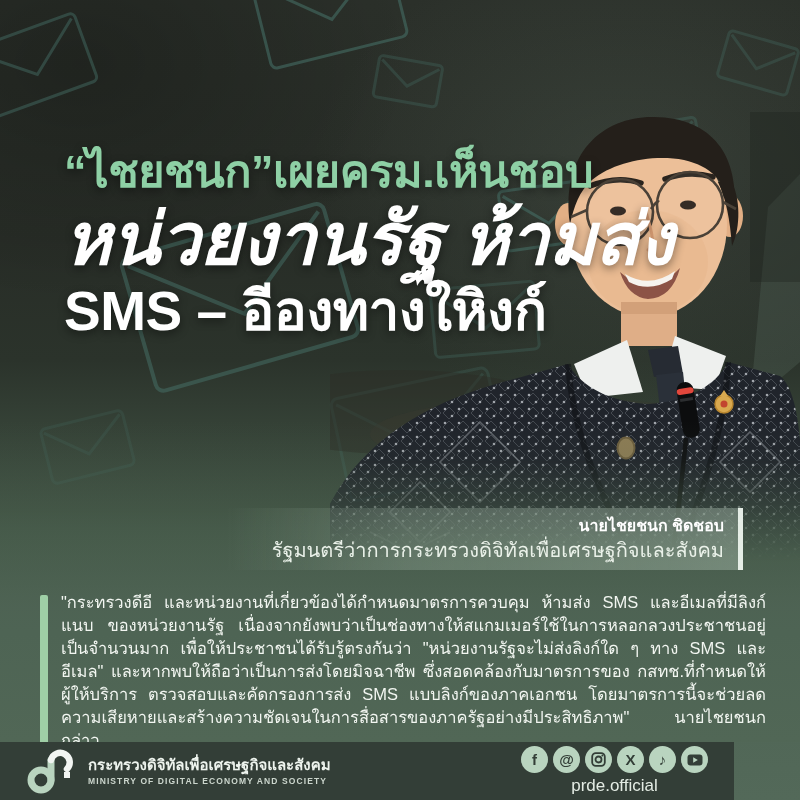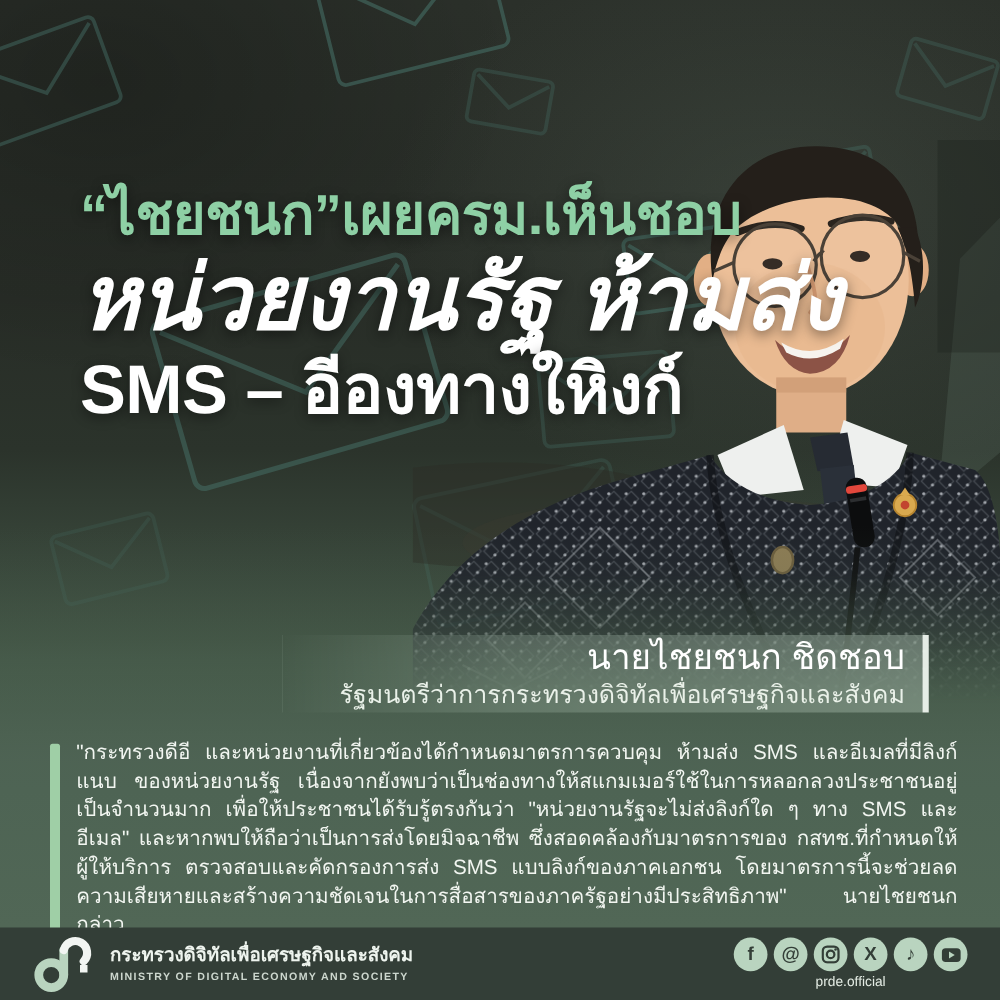--- a/index.html
+++ b/index.html
@@ -23,37 +23,37 @@
   .headline div{white-space:nowrap;font-weight:800;letter-spacing:-.5px;}
   .h1{font-size:45px;color:#8ed0a5;}
   .h2{font-size:72px;color:#ffffff;margin-top:4px;font-style:italic;}
   .h3{font-size:55px;color:#ffffff;margin-top:4px;}
   .h4{font-size:43px;color:#8ed0a5;margin-top:6px;}
   .nameband{position:absolute;left:226px;top:508px;width:517px;height:62px;z-index:6;
     background:linear-gradient(90deg,rgba(190,212,196,0) 0%,rgba(190,212,196,.22) 35%,rgba(198,218,203,.34) 100%);
     border-right:5px solid rgba(243,250,243,.92);
     display:flex;flex-direction:column;justify-content:center;align-items:flex-end;
     padding-right:14px;text-align:right;}
-  .nameband .nm{font-size:28px;font-weight:400;color:#ffffff;line-height:1.1;}
+  .nameband .nm{font-size:16px;font-weight:700;color:#ffffff;line-height:1.1;}
   .nameband .ttl{font-size:20px;color:#eaf1e9;margin-top:4px;line-height:1.1;}
   .quote{position:absolute;left:40px;top:591px;width:726px;z-index:6;display:flex;}
   .quote .bar{flex:0 0 8px;background:#9fcfa6;border-radius:2px;margin:4px 13px 4px 0;}
   .quote .txt{font-size:16.5px;line-height:23px;color:#f2f6f1;text-align:justify;}
-  .footer{position:absolute;left:0;bottom:0;width:800px;height:58px;z-index:7;background:#333e37;
+  .footer{position:absolute;left:0;bottom:0;width:734px;height:58px;z-index:7;background:#333e37;
     display:flex;align-items:center;justify-content:space-between;padding:0 26px;}
   .brand{display:flex;align-items:center;}
   .brand .logo{width:50px;height:48px;margin-right:12px;}
   .brand .bt .th{font-size:15px;font-weight:700;color:#eef4ee;line-height:1.15;}
   .brand .bt .en{font-size:8.5px;font-weight:700;letter-spacing:1.1px;color:#ccd6cd;margin-top:3px;}
   .social{display:flex;flex-direction:column;align-items:center;}
   .icons{display:flex;gap:5px;}
   .ic{width:27px;height:27px;border-radius:50%;background:#b9d4bf;color:#333e37;
     display:flex;align-items:center;justify-content:center;font-weight:800;font-size:15px;line-height:1;}
   .ic svg{display:block;}
-  .handle{font-size:11px;color:#e4ecE4;color:#e4ece4;margin-top:3px;}
+  .handle{font-size:17px;color:#e4ecE4;color:#e4ece4;margin-top:3px;}
 </style>
 </head>
 <body>
 
 <div class="poster">
 
   <div class="vignette"></div>
 
   <svg class="envelopes" width="800" height="560" viewBox="0 0 800 560">
     <g fill="none" stroke="#47736a" stroke-width="3">

